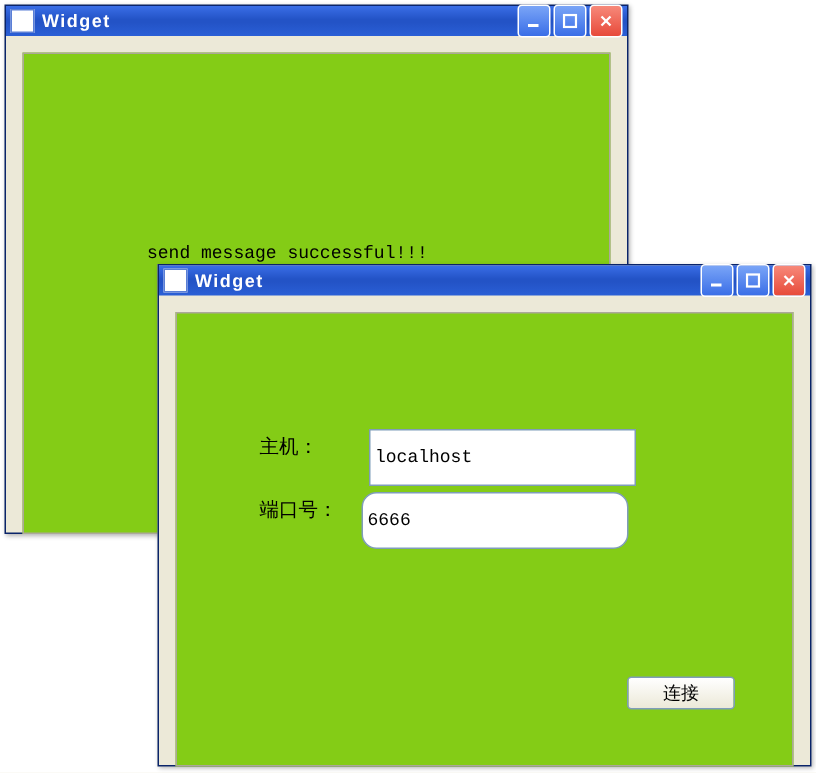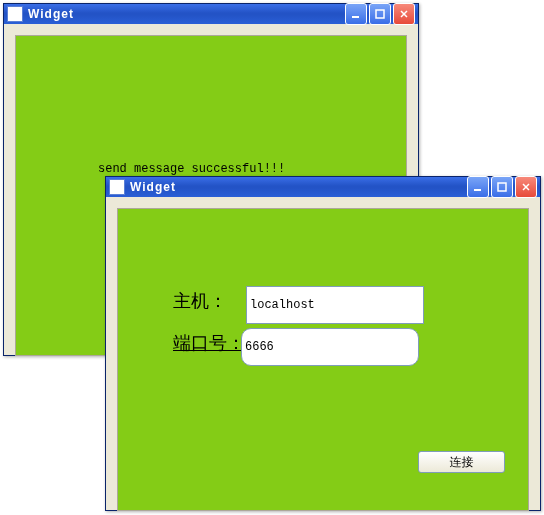--- a/index.html
+++ b/index.html
@@ -6,23 +6,23 @@
   .window{position:absolute;border:1px solid #0a246a;background:#ece9d8;box-shadow:1px 1px 3px rgba(0,0,0,.3);}
   .titlebar{height:20px;background:linear-gradient(to bottom,#3a6ee7 0%,#2353c6 45%,#2353c6 55%,#2a5fd6 100%);display:flex;align-items:center;padding:0 3px;color:#fff;}
   .titlebar .icon{width:14px;height:14px;background:#fff;margin-right:5px;border:1px solid #5a7fd6;}
   .titlebar .title{flex:1;font-weight:bold;font-family:"Tahoma","SimSun",sans-serif;font-size:12px;letter-spacing:1px;}
   .winbtns{display:flex;gap:2px;}
   .winbtn{width:20px;height:20px;border:1px solid #fff;border-radius:3px;display:flex;align-items:center;justify-content:center;font-family:Arial,sans-serif;font-size:11px;font-weight:bold;color:#fff;cursor:pointer;}
   .winbtn.min,.winbtn.max{background:linear-gradient(to bottom,#7aa5f7,#3a6ee7);}
   .winbtn.close{background:linear-gradient(to bottom,#f7897a,#e74a3a);}
   .winbtn svg{display:block;}
   .client{position:relative;border:1px solid #aca899;margin:11px;background:#84cc16;}
-  .label{position:absolute;font-size:18px;}
+  .label{position:absolute;font-size:13px;}
   .textfield{position:absolute;height:38px;border:1px solid #7f9db9;background:#fff;padding:1px 3px;font-family:"Courier New",monospace;font-size:12px;box-sizing:border-box;}
-  .button{position:absolute;width:87px;height:22px;border:1px solid #7f9db9;background:linear-gradient(to bottom,#fff,#ece9d8);font-size:12px;border-radius:3px;cursor:pointer;padding:0;}
+  .button{position:absolute;width:72px;height:22px;border:1px solid #7f9db9;background:linear-gradient(to bottom,#fff,#ece9d8);font-size:12px;border-radius:3px;cursor:pointer;padding:0;}
   .msg{position:absolute;font-family:"Courier New",monospace;font-size:12px;}
 </style>
 </head>
 <body>
 
 <div class="window" style="left:3px;top:3px;width:414px;height:351px;">
   <div class="titlebar">
     <span class="icon"></span>
     <span class="title">Widget</span>
     <div class="winbtns">
@@ -68,17 +68,17 @@
           <svg width="10" height="10">
             <line x1="2" y1="2" x2="8" y2="8" stroke="#fff" stroke-width="1.5"></line>
             <line x1="8" y1="2" x2="2" y2="8" stroke="#fff" stroke-width="1.5"></line>
           </svg>
         </div>
     </div>
   </div>
   <div class="client" style="height:301px;">
     <span class="label" style="left:55px;top:80px;">主机：</span>
     <input class="textfield" style="left: 128px; top: 77px; width: 178px;" value="localhost">
-    <span class="label" style="left:55px;top:122px;text-decoration:underline;">端口号：</span>
+    <span class="label" style="left:55px;top:122px;">端口号：</span>
     <input class="textfield" style="left: 123px; top: 119px; width: 178px; border-radius: 10px;" value="6666">
     <button class="button" style="left:300px;top:242px;">连接</button>
   </div>
 </div>
 
 </body></html>

